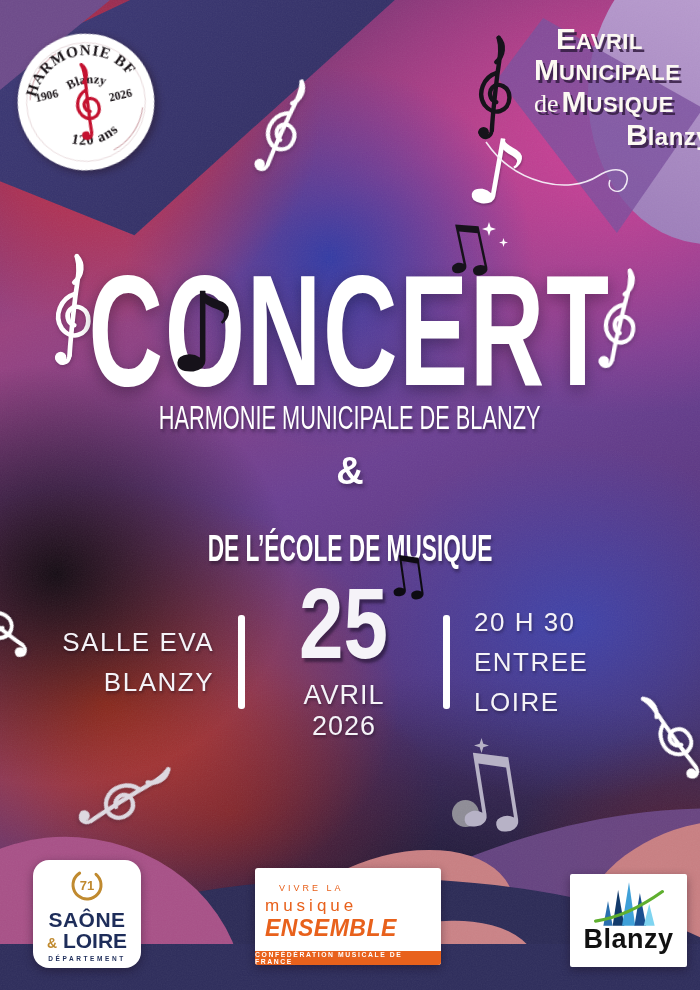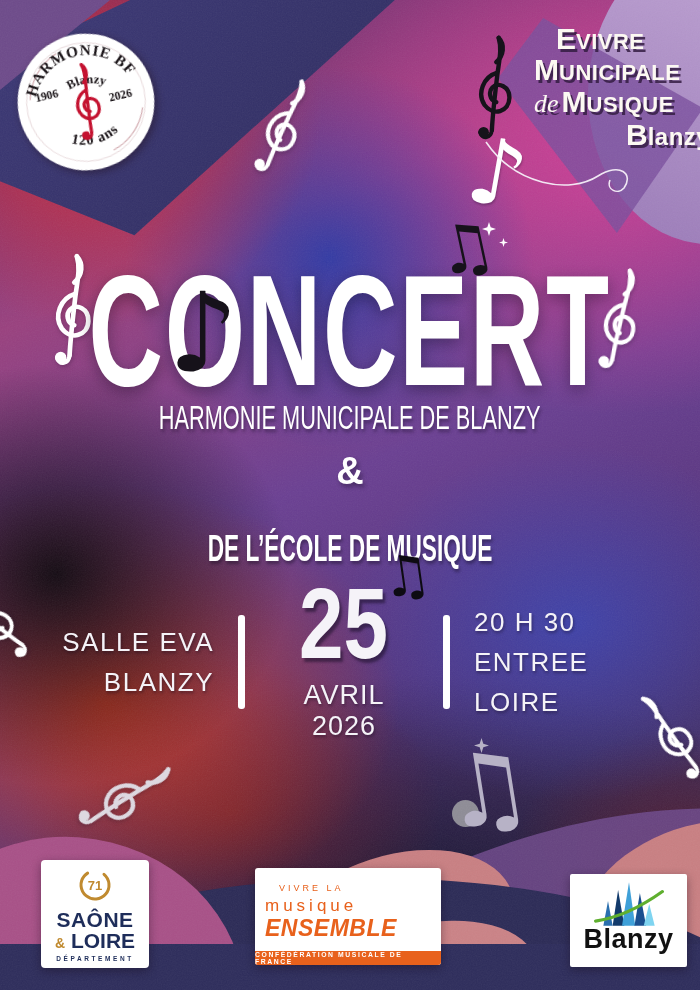--- a/index.html
+++ b/index.html
@@ -55,21 +55,21 @@
   .badge{left:14px;top:30px;width:144px;height:144px;transform:rotate(-13deg);}
   .badge svg{display:block;width:100%;height:100%;filter:drop-shadow(2px 3px 4px rgba(30,10,20,.45));}
   .badge text{font-family:"Liberation Serif",serif;font-weight:bold;fill:#181216;}
   
   .school{left:468px;top:24px;width:225px;display:flex;align-items:flex-start;}
   .school .clefwrap{width:64px;height:112px;color:#15131a;margin-top:6px;flex:none;}
   .school .lines{margin-left:2px;color:#fcf9f2;font-weight:bold;line-height:1.02;}
   .school .ln{white-space:nowrap;text-shadow:2.5px 2.5px 0 rgba(52,28,66,.85);}
   .school .init{font-size:30px;}
   .school .rest{font-size:22px;letter-spacing:.5px;}
-  .school .script{font-family:"Liberation Serif",serif;font-style:italic;font-weight:normal;
+  .school .script{font-family:"Liberation Serif",serif;font-weight:normal;
     font-size:26px;margin-right:3px;}
   .school .l1{margin-left:22px;}
   .school .l3{margin-top:2px;}
   .school .l4{margin-left:92px;margin-top:2px;}
   .swirl{left:478px;top:138px;width:175px;height:62px;}
   
   .center-line{left:0;width:700px;text-align:center;color:#fff;}
   .squeeze{display:inline-block;white-space:nowrap;}
   .title{top:238px;font-size:120px;font-weight:bold;letter-spacing:2px;
     text-shadow:0 4px 14px rgba(10,5,20,.35);}
@@ -91,23 +91,23 @@
   .event .day{font-size:100px;font-weight:bold;line-height:.82;display:inline-block;
     transform:scaleX(.8);text-shadow:3px 4px 3px rgba(25,15,40,.55);}
   .event .daynote{position:absolute;right:-12px;top:-34px;font-size:56px;color:#0d0b12;
     transform:rotate(-8deg);text-shadow:none;}
   .event .month{font-size:27px;letter-spacing:1px;margin-top:16px;
     text-shadow:1px 2px 3px rgba(15,8,25,.4);}
   .event .when{width:170px;text-align:left;font-size:26px;letter-spacing:1.5px;line-height:40px;
     text-shadow:1px 2px 3px rgba(15,8,25,.4);}
   
   .sponsor{background:#fff;box-shadow:0 3px 10px rgba(20,10,25,.4);}
-  .sl{left:33px;top:860px;width:108px;height:108px;border-radius:4px;
+  .sl{left:33px;top:860px;width:108px;height:108px;border-radius:16px;
     display:flex;flex-direction:column;align-items:center;justify-content:center;
-    color:#1e2d5a;font-weight:bold;margin-left:8px;}
+    color:#1e2d5a;font-weight:bold;}
   .sl .num svg{display:block;}
   .sl .n1{font-size:21px;letter-spacing:.5px;line-height:1;margin-top:3px;text-align:right;}
   .sl .n2{font-size:21px;line-height:1.05;}
   .sl .n2 .amp2{color:#c08a2f;font-size:14px;}
   .sl .dept{font-size:6.5px;letter-spacing:2.6px;margin-top:3px;font-weight:bold;}
   .cmf{left:255px;top:868px;width:186px;height:97px;border-radius:3px;overflow:hidden;}
   .cmf .inner{display:flex;align-items:center;height:83px;padding:4px 6px 0 6px;}
   .cmf .ring{width:64px;height:68px;flex:none;}
   .cmf .txt{color:#e8611c;margin-left:4px;line-height:1;}
   .cmf .t1{font-size:9px;letter-spacing:3px;font-weight:normal;margin-left:14px;}
@@ -223,21 +223,21 @@
     </svg>
   </div>
 
   <div class="abs school">
     <div class="clefwrap">
       <svg viewBox="0 0 100 230" style="height:100%;">
           <use href="#clef" xlink:href="#clef"></use>
         </svg>
     </div>
     <div class="lines">
-      <div class="ln l1"><span class="init">E</span><span class="rest">VIVRE</span></div>
+      <div class="ln l1"><span class="init">E</span><span class="rest">AVRIL</span></div>
       <div class="ln l2"><span class="init">M</span><span class="rest">UNICIPALE</span></div>
       <div class="ln l3"><span class="script">de</span><span class="init">M</span><span class="rest">USIQUE</span></div>
       <div class="ln l4"><span class="init">B</span><span class="rest" style="font-size:24px;text-transform:none;">lanzy</span></div>
     </div>
   </div>
   <svg class="abs swirl" viewBox="0 0 175 62" xmlns="http://www.w3.org/2000/svg">
     <path d="M 8,4 C 38,48 92,56 120,38 C 142,24 156,36 146,50 C 140,57 128,52 132,42" fill="none" stroke="#f6eff8" stroke-width="1.6" opacity=".95"></path>
   </svg>
 
   <div class="abs center-line title"><span class="squeeze">CONCERT</span></div>

